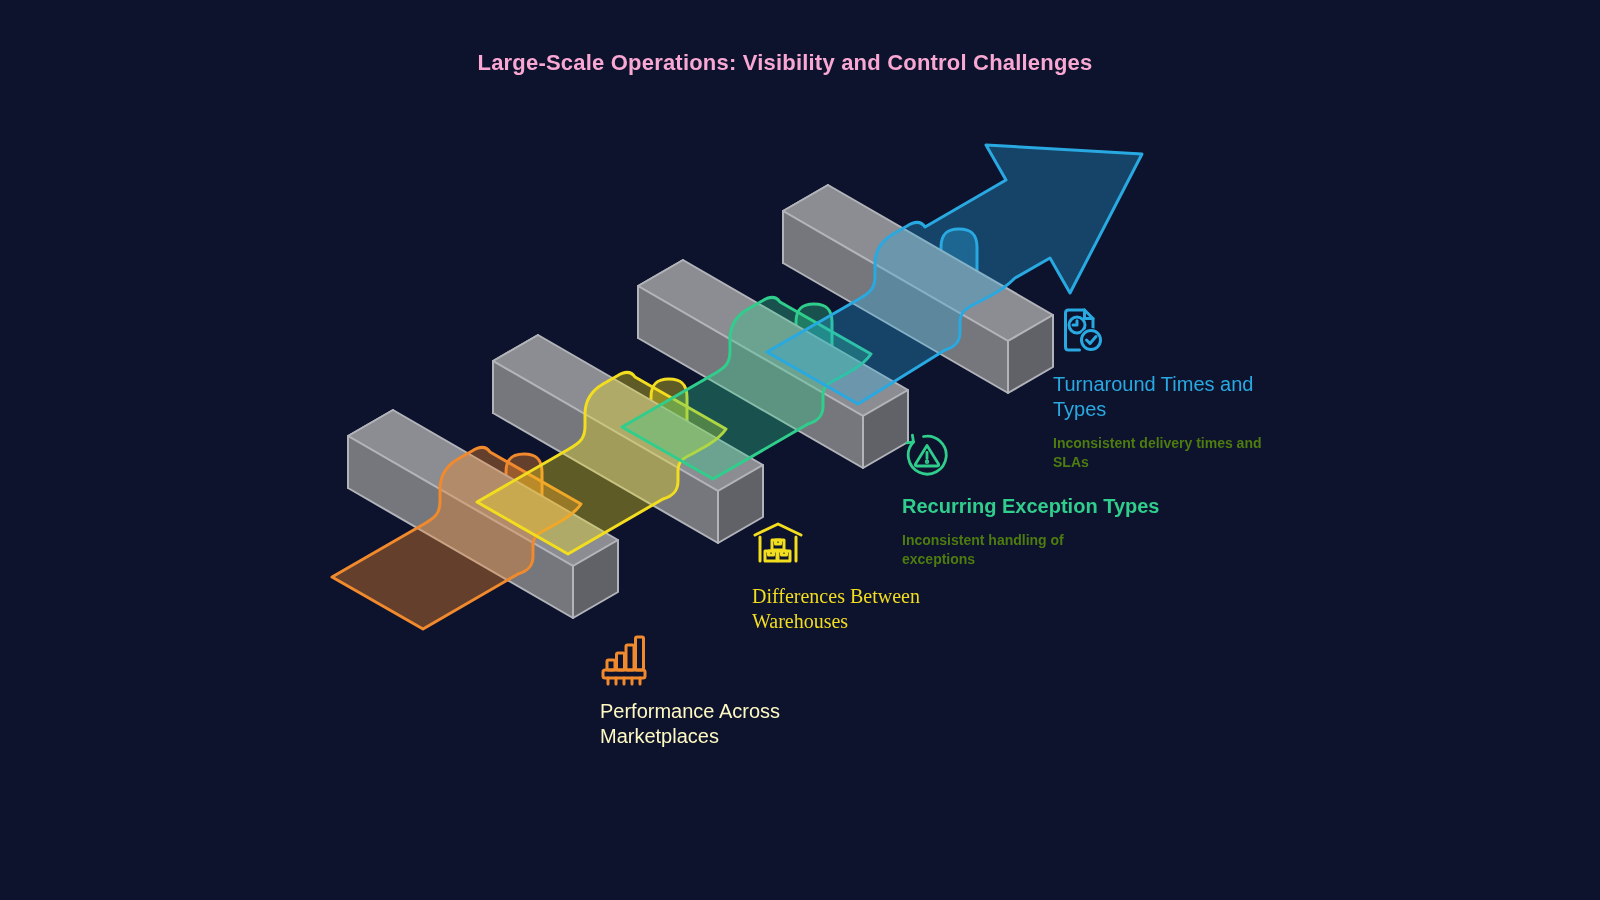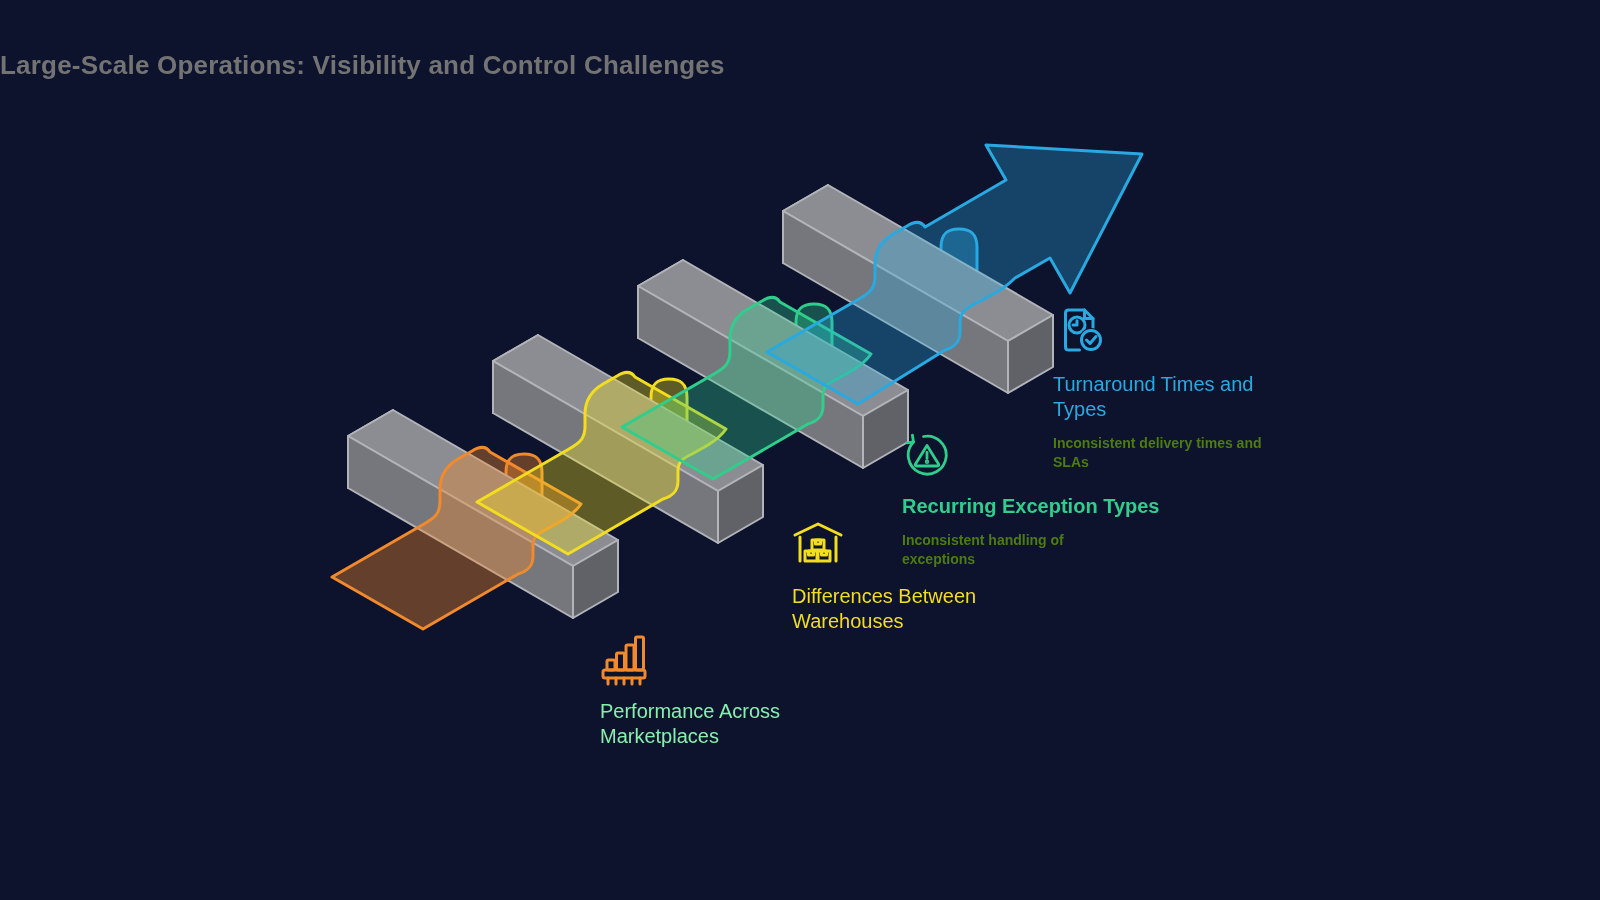--- a/index.html
+++ b/index.html
@@ -2,32 +2,32 @@
 <html><head>
 <meta charset="utf-8">
 <style>
   html,body{margin:0;padding:0;}
   body{
     width:1600px;height:900px;position:relative;overflow:hidden;
     background:#0d122d;
     font-family:"Liberation Sans","DejaVu Sans",sans-serif;
   }
   .title{
-    position:absolute;left:0;top:50px;width:1570px;
-    color:#737373;font-size:26px;font-weight:bold;letter-spacing:.2px;
+    position:absolute;left:0;top:50px;width:1570px;text-align:center;
+    color:#f9a8d4;font-size:22px;font-weight:bold;letter-spacing:.2px;
   }
   .stage{position:absolute;width:280px;}
   .stage .icon{height:54px;margin-bottom:12px;}
   .stage .heading{font-size:20px;line-height:25px;font-weight:400;white-space:pre-line;margin:0 0 12px 0;}
   .stage .desc{font-size:14px;line-height:19px;font-weight:bold;color:#4d7c0f;white-space:pre-line;max-width:252px;}
   .stage-1{left:600px;top:633px;}
-  .stage-2{left:792px;top:518px;}
+  .stage-2{left:752px;top:518px;font-family:Liberation Serif, serif;}
   .stage-3{left:902px;top:428px;}
   .stage-4{left:1053px;top:306px;}
-  .stage-1 .heading{color:#86efac;}
+  .stage-1 .heading{color:#fef9c3;}
   .stage-2 .heading{color:#F2DD1F;}
   .stage-3 .heading{color:#30CE8C;font-weight:bold;}
   .stage-4 .heading{color:#29A9E1;}
   svg{display:block;}
   #scene{position:absolute;left:0;top:0;}
   .bar-stroke{stroke:#b2b4ba;stroke-width:2;stroke-linejoin:round;}
   .ribbon{stroke-width:3;stroke-linejoin:round;stroke-linecap:round;}
 </style>
 </head>
 <body>

